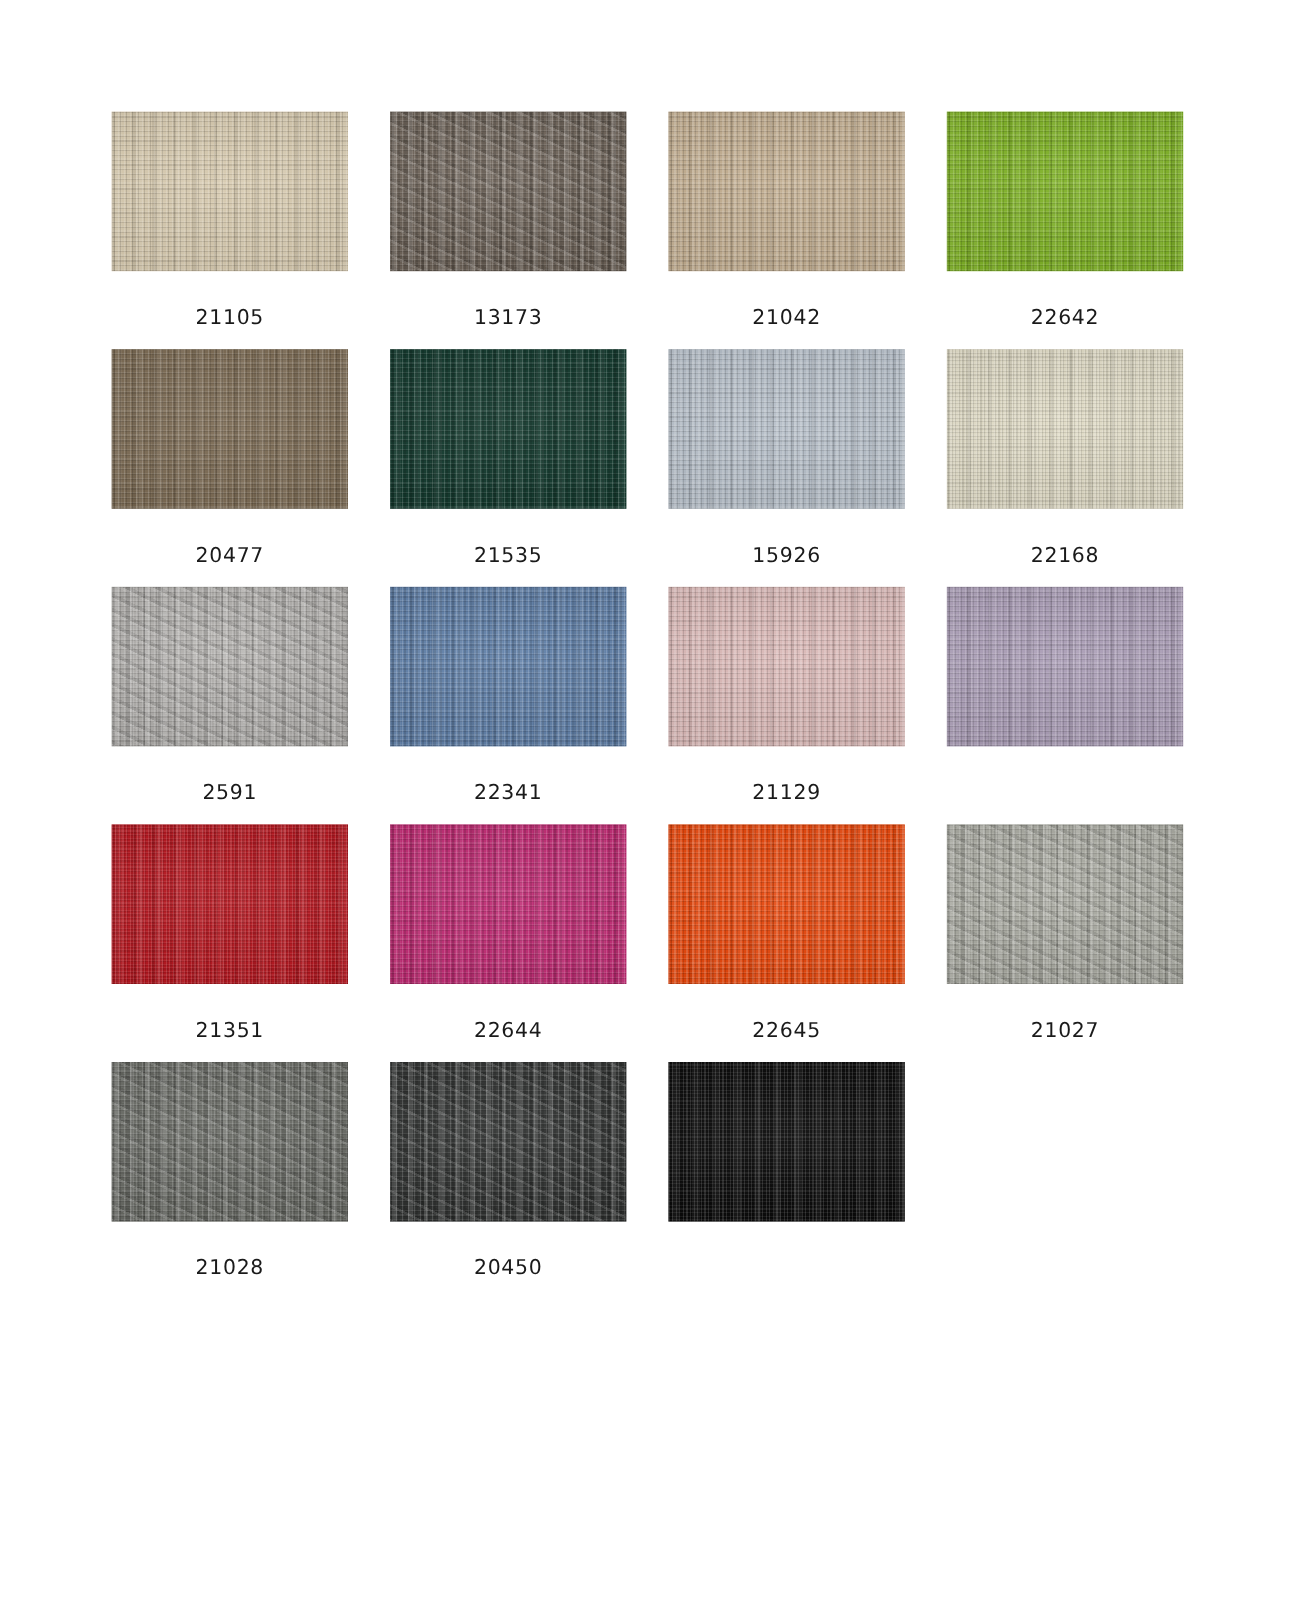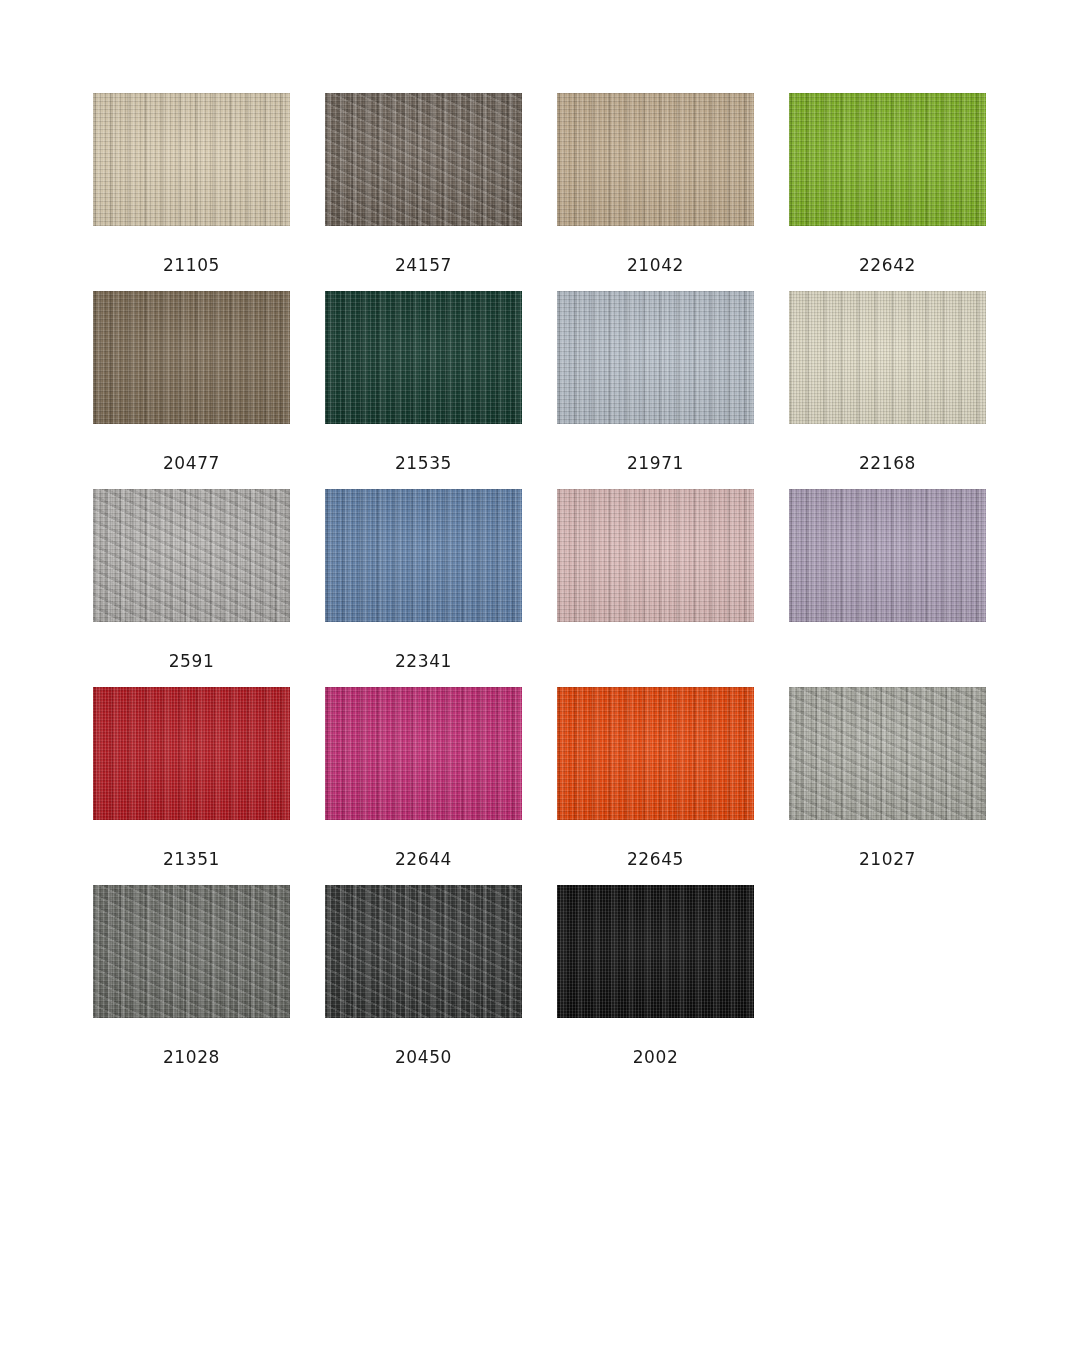--- a/index.html
+++ b/index.html
@@ -169,21 +169,21 @@
           <div class="weave"></div>
           <div class="slub"></div>
         </div>
         <div class="swatch-label">21105</div>
       </div>
       <div class="swatch-cell">
         <div class="swatch-chip heather" style="background-color: rgb(109, 98, 87);">
           <div class="weave"></div>
           <div class="slub"></div>
         </div>
-        <div class="swatch-label">24157</div>
+        <div class="swatch-label">13173</div>
       </div>
       <div class="swatch-cell">
         <div class="swatch-chip" style="background-color: rgb(192, 171, 141);">
           <div class="weave"></div>
           <div class="slub"></div>
         </div>
         <div class="swatch-label">21042</div>
       </div>
       <div class="swatch-cell">
         <div class="swatch-chip" style="background-color: rgb(125, 176, 36);">
@@ -204,21 +204,21 @@
           <div class="weave"></div>
           <div class="slub"></div>
         </div>
         <div class="swatch-label">21535</div>
       </div>
       <div class="swatch-cell">
         <div class="swatch-chip" style="background-color: rgb(179, 188, 198);">
           <div class="weave"></div>
           <div class="slub"></div>
         </div>
-        <div class="swatch-label">21971</div>
+        <div class="swatch-label">15926</div>
       </div>
       <div class="swatch-cell">
         <div class="swatch-chip fine" style="background-color: rgb(223, 218, 196);">
           <div class="weave"></div>
           <div class="slub"></div>
         </div>
         <div class="swatch-label">22168</div>
       </div>
       <div class="swatch-cell">
         <div class="swatch-chip heather" style="background-color: rgb(176, 174, 171);">
@@ -232,20 +232,21 @@
           <div class="weave"></div>
           <div class="slub"></div>
         </div>
         <div class="swatch-label">22341</div>
       </div>
       <div class="swatch-cell">
         <div class="swatch-chip" style="background-color: rgb(217, 183, 181);">
           <div class="weave"></div>
           <div class="slub"></div>
         </div>
+        <div class="swatch-label">21129</div>
       </div>
       <div class="swatch-cell">
         <div class="swatch-chip" style="background-color: rgb(169, 156, 181);">
           <div class="weave"></div>
           <div class="slub"></div>
         </div>
       </div>
       <div class="swatch-cell">
         <div class="swatch-chip fine" style="background-color: rgb(181, 19, 28);">
           <div class="weave"></div>
@@ -286,16 +287,15 @@
           <div class="weave"></div>
           <div class="slub"></div>
         </div>
         <div class="swatch-label">20450</div>
       </div>
       <div class="swatch-cell">
         <div class="swatch-chip fine" style="background-color: rgb(7, 7, 7);">
           <div class="weave"></div>
           <div class="slub"></div>
         </div>
-        <div class="swatch-label">2002</div>
       </div>
     </div>
 </div>
 
 </body></html>

